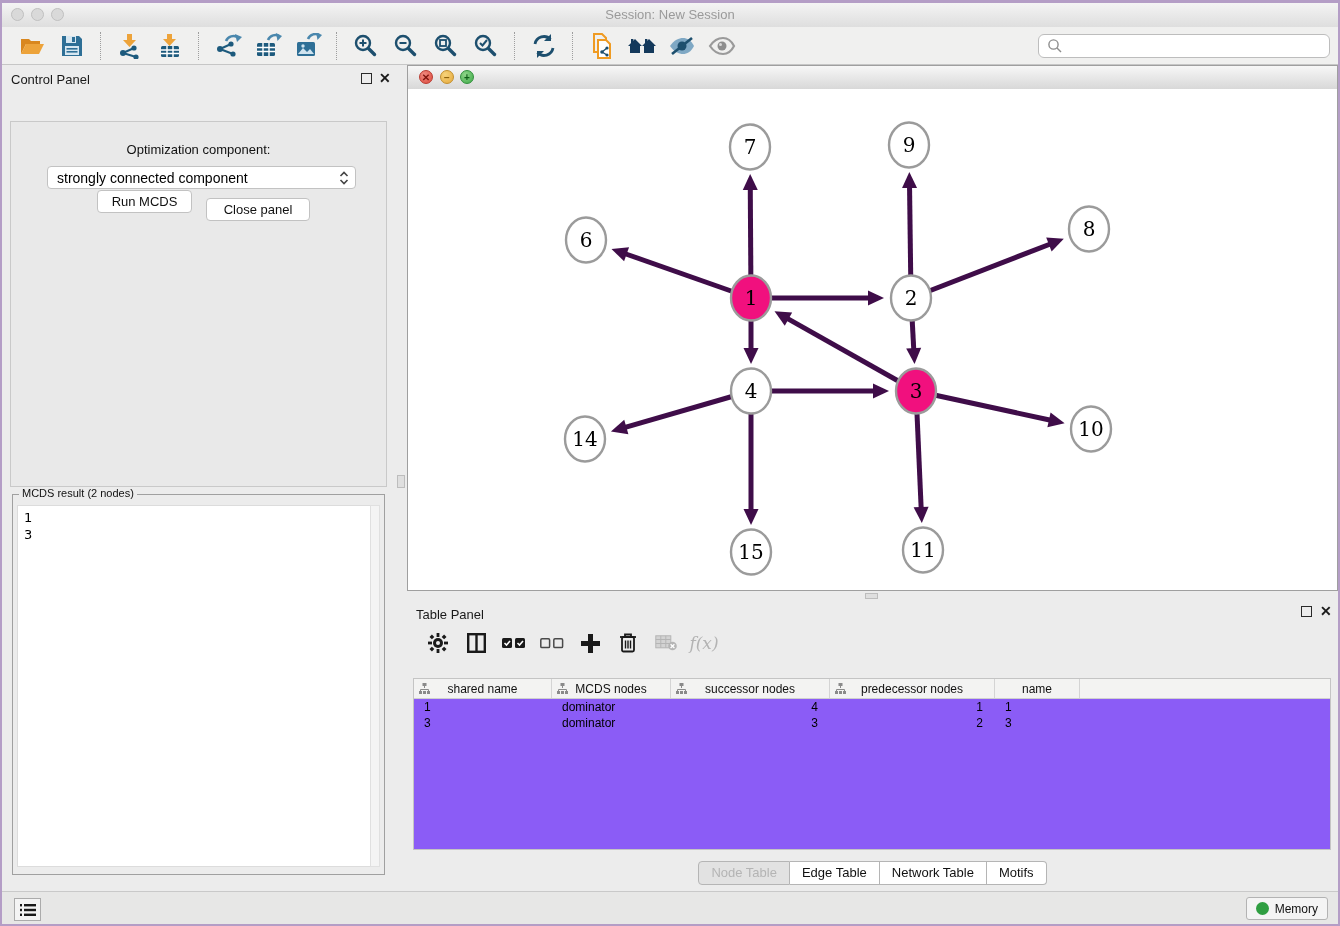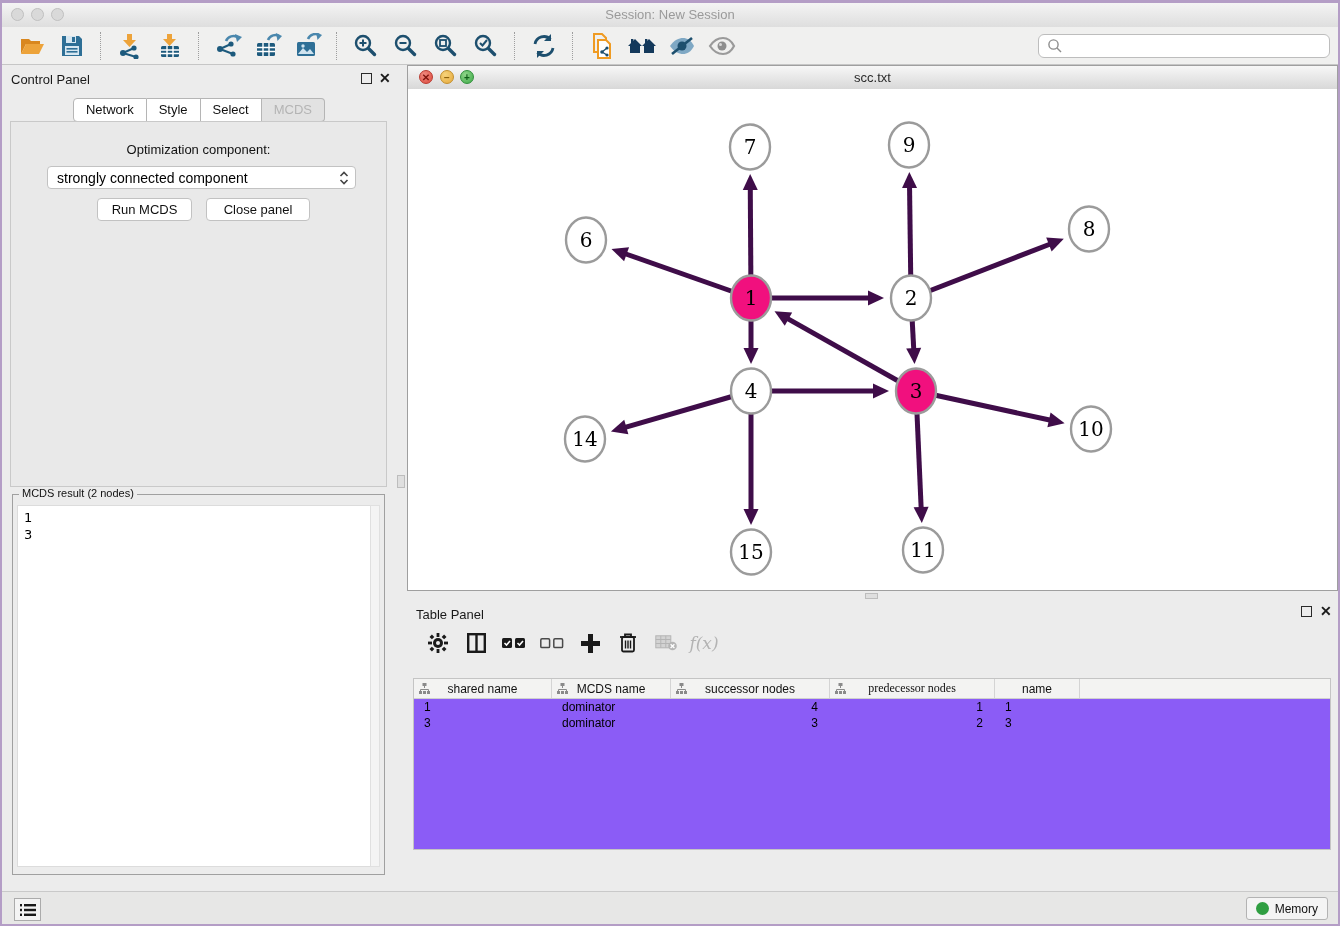--- a/index.html
+++ b/index.html
@@ -237,38 +237,32 @@
       <input type="text" placeholder="" style="">
     </div>
   </div>
 
   <div class="control-panel">
     <div class="panel-header">
       <span class="ph-title">Control Panel</span>
       <span class="float-btn" style="left:359px"></span>
       <span class="close-btn" style="left:377px">✕</span>
     </div>
-    <div class="cp-tabs seg" id="cp-tabs">
-        <div class="tab">Network</div>
-        <div class="tab">Style</div>
-        <div class="tab">Select</div>
-        <div class="tab selected">MCDS</div>
-      </div>
     <div class="cp-body">
       <div class="opt-label">Optimization component:</div>
       <div class="select-ctl">
         <span>strongly connected component</span>
         <span class="chev">
           <svg width="10" height="16" viewBox="0 0 10 16">
               <path d="M1.5 6L5 2.5 8.5 6" fill="none" stroke="#444" stroke-width="1.6"></path>
               <path d="M1.5 10L5 13.5 8.5 10" fill="none" stroke="#444" stroke-width="1.6"></path>
             </svg>
         </span>
       </div>
-      <div class="btn" style="left:86px;top:76px;width:95px">Run MCDS</div>
+      <div class="btn" style="left:86px;top:68px;width:95px">Run MCDS</div>
       <div class="btn" style="left:195px;top:76px;width:104px">Close panel</div>
     </div>
     <div class="result-group">
       <span class="result-legend">MCDS result (2 nodes)</span>
       <div class="result-white">
         <pre class="result-text" id="result-lines">1
 3</pre>
       </div>
       <div class="result-scroll"></div>
     </div>
@@ -276,21 +270,20 @@
 
   <div class="vsplit">
       <div class="grip"></div>
     </div>
 
   <div class="net-window">
     <div class="net-titlebar">
       <span class="mac-dot mac-red" style="left:11px">✕</span>
       <span class="mac-dot mac-yellow" style="left:32px">−</span>
       <span class="mac-dot mac-green" style="left:52px">+</span>
-      <div class="title">scc.txt</div>
     </div>
     <div class="net-canvas">
       <svg id="graph-svg" width="929" height="501" viewBox="0 0 929 501">
           <line x1="343" y1="209" x2="342.26489485347247" y2="97.99912287434069" stroke="#3f0d49" stroke-width="5"></line>
           <polygon points="342.1788040260939,84.99940794017996 349.7845975064218,100.94938930489015 334.784926428544,101.04872487494232" fill="#3f0d49"></polygon>
           <line x1="343" y1="209" x2="215.73647204024073" y2="164.2649416868725" stroke="#3f0d49" stroke-width="5"></line>
           <polygon points="203.4721186271625,159.95383563863894 221.05388400954737,158.1842238058428 216.0795308769702,172.3354008209331" fill="#3f0d49"></polygon>
           <line x1="343" y1="209" x2="463" y2="209" stroke="#3f0d49" stroke-width="5"></line>
           <polygon points="476,209 460,216.5 460,201.5" fill="#3f0d49"></polygon>
           <line x1="343" y1="209" x2="343" y2="262" stroke="#3f0d49" stroke-width="5"></line>
@@ -429,35 +422,35 @@
           <div class="th" style="width: 119px;">
             <svg class="sorticon" width="11" height="11" viewBox="0 0 11 11">
               <g fill="#8a8a8a">
                 <rect x="3.5" y="0" width="4" height="3"></rect>
                 <path d="M5.5 3v2M1.5 8V6.5h8V8" stroke="#8a8a8a" fill="none"></path>
                 <rect x="0" y="8" width="3" height="3"></rect>
                 <rect x="4" y="8" width="3" height="3"></rect>
                 <rect x="8" y="8" width="3" height="3"></rect>
               </g>
             </svg>
-            <span class="lbl">MCDS name</span>
+            <span class="lbl">MCDS nodes</span>
           </div>
           <div class="th" style="width: 159px;">
             <svg class="sorticon" width="11" height="11" viewBox="0 0 11 11">
               <g fill="#8a8a8a">
                 <rect x="3.5" y="0" width="4" height="3"></rect>
                 <path d="M5.5 3v2M1.5 8V6.5h8V8" stroke="#8a8a8a" fill="none"></path>
                 <rect x="0" y="8" width="3" height="3"></rect>
                 <rect x="4" y="8" width="3" height="3"></rect>
                 <rect x="8" y="8" width="3" height="3"></rect>
               </g>
             </svg>
             <span class="lbl">successor nodes</span>
           </div>
-          <div class="th" style="width: 165px; font-family: Liberation Serif, serif;">
+          <div class="th" style="width: 165px;">
             <svg class="sorticon" width="11" height="11" viewBox="0 0 11 11">
               <g fill="#8a8a8a">
                 <rect x="3.5" y="0" width="4" height="3"></rect>
                 <path d="M5.5 3v2M1.5 8V6.5h8V8" stroke="#8a8a8a" fill="none"></path>
                 <rect x="0" y="8" width="3" height="3"></rect>
                 <rect x="4" y="8" width="3" height="3"></rect>
                 <rect x="8" y="8" width="3" height="3"></rect>
               </g>
             </svg>
             <span class="lbl">predecessor nodes</span>
@@ -476,20 +469,26 @@
           </div>
           <div class="trow">
             <div class="td" style="width: 138px; text-align: left;">3</div>
             <div class="td" style="width: 119px; text-align: left;">dominator</div>
             <div class="td" style="width: 159px; text-align: right;">3</div>
             <div class="td" style="width: 165px; text-align: right;">2</div>
             <div class="td" style="width: 85px; text-align: left;">3</div>
           </div>
         </div>
     </div>
+    <div class="tp-tabs seg" id="tp-tabs">
+        <div class="tab selected">Node Table</div>
+        <div class="tab">Edge Table</div>
+        <div class="tab">Network Table</div>
+        <div class="tab">Motifs</div>
+      </div>
   </div>
 
   <div class="statusbar">
     <span class="menu-btn">
       <svg width="16" height="14" viewBox="0 0 16 14">
           <g fill="#1a1a1a">
             <rect x="0" y="1" width="2" height="2.4"></rect>
             <rect x="4" y="1" width="12" height="2.4"></rect>
             <rect x="0" y="5.8" width="2" height="2.4"></rect>
             <rect x="4" y="5.8" width="12" height="2.4"></rect>

